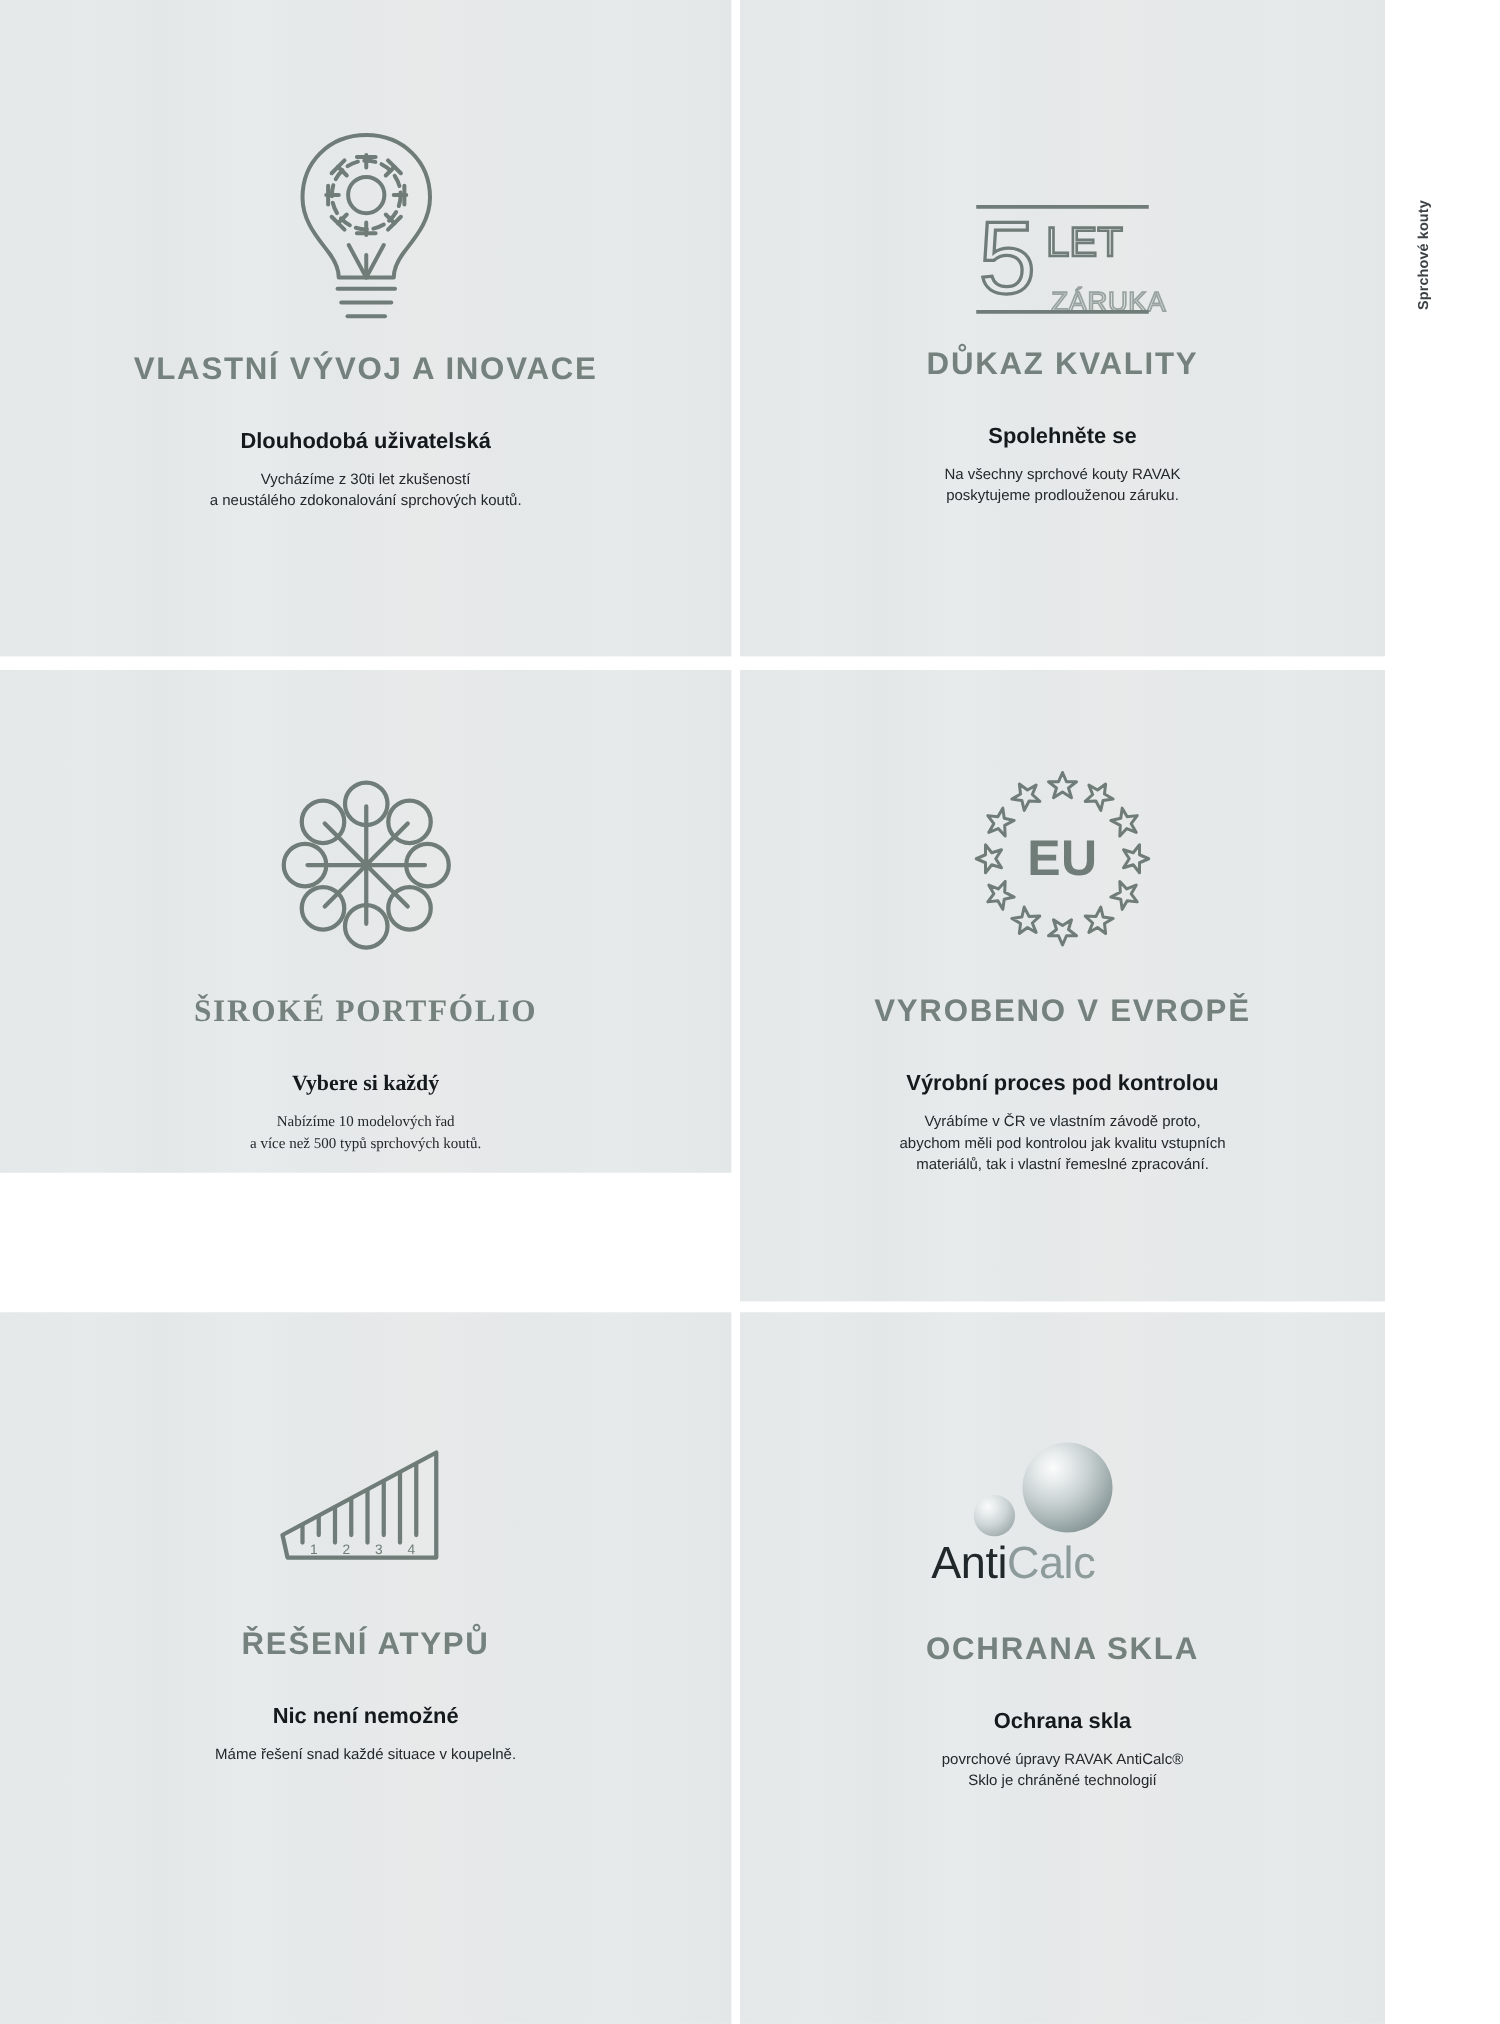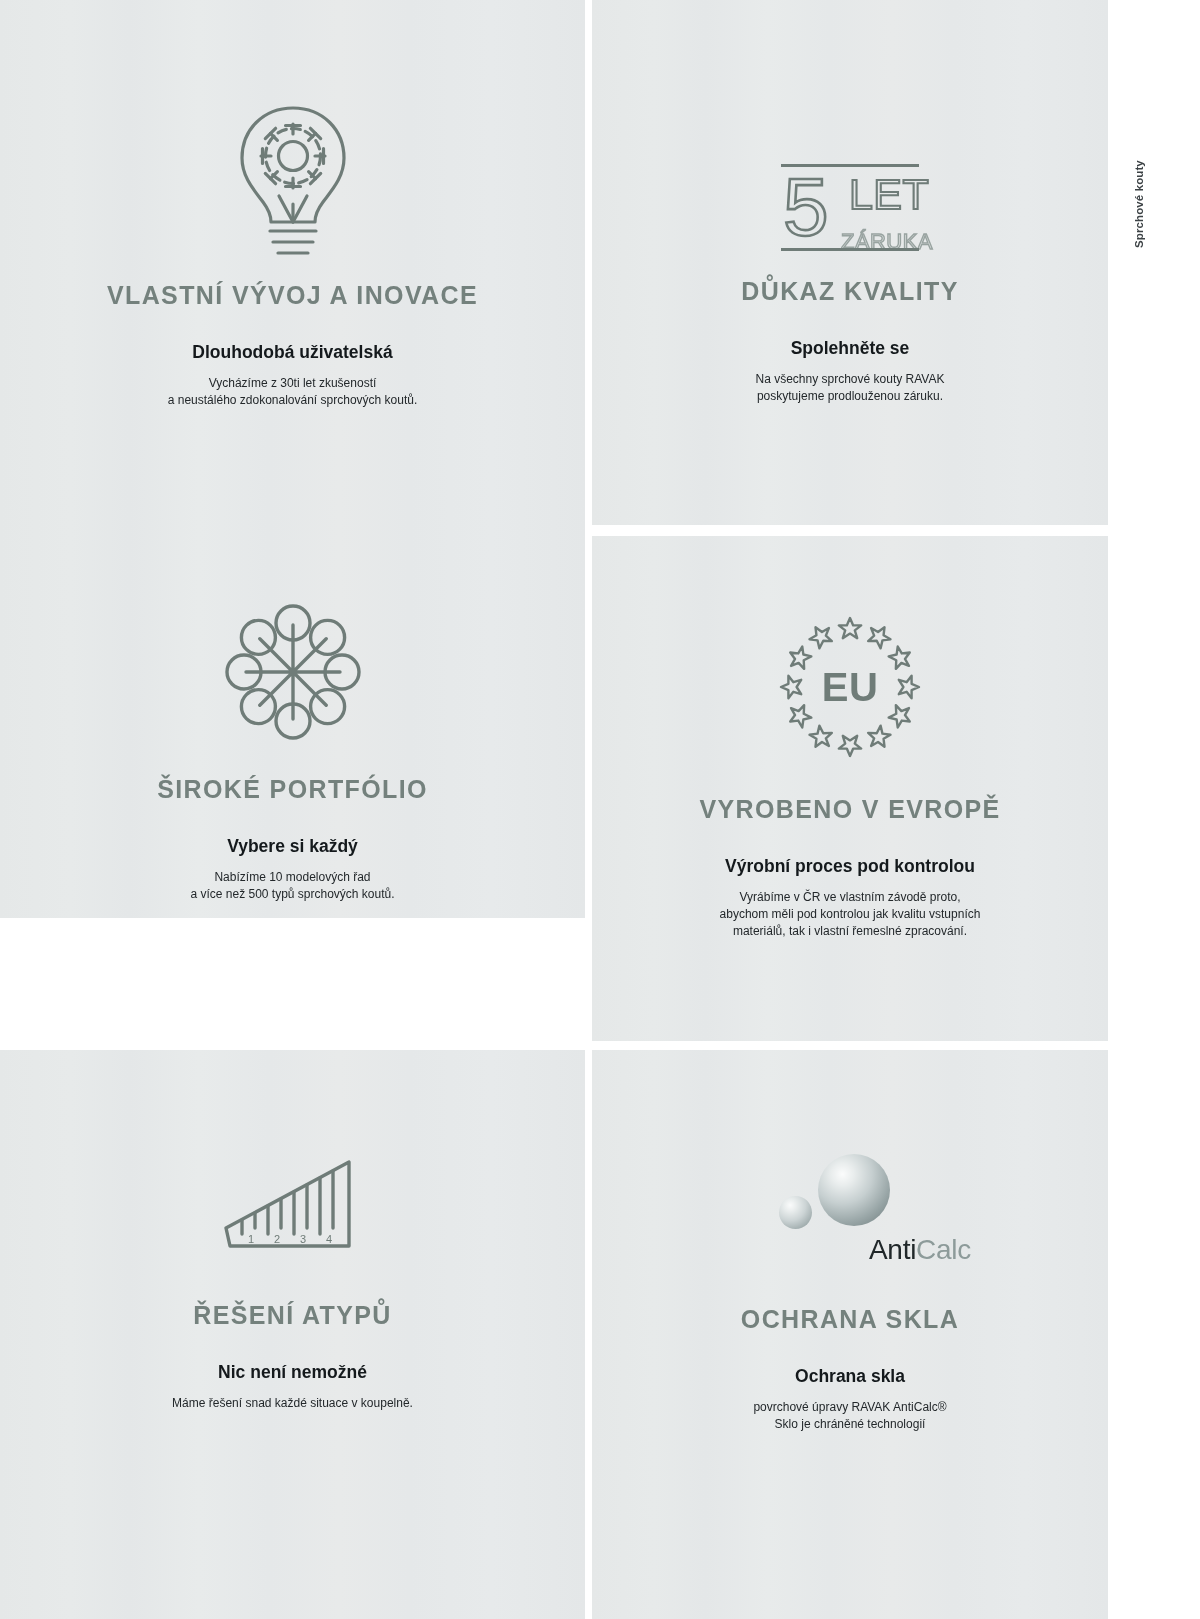--- a/index.html
+++ b/index.html
@@ -102,23 +102,23 @@
     top: 6px;
     font-size: 82px;
     line-height: 86px;
     font-weight: normal;
     color: transparent;
     -webkit-text-stroke: 2.6px #6f7c78;
     font-family: "Liberation Sans", sans-serif;
   }
   .lets-let {
     position: absolute;
-    left: 74px;
+    left: 62px;
     top: 16px;
-    font-size: 43px;
+    font-size: 33px;
     line-height: 40px;
     letter-spacing: 0.01em;
     font-weight: normal;
     color: transparent;
     -webkit-text-stroke: 2.1px #6f7c78;
   }
   .lets-zar {
     position: absolute;
     left: 66px;
     top: 72px;
@@ -151,25 +151,25 @@
     left: 34px;
     top: 42px;
     width: 33px;
     height: 33px;
     border-radius: 50%;
     background: radial-gradient(circle at 34% 28%,
         #fafbfb 0%, #eaeeee 18%, #ccd4d5 48%, #a4b0b1 76%, #8d9a9b 100%);
   }
   .ac-word {
     position: absolute;
-    left: 16px;
+    left: 0;
     top: 72px;
     width: 210px;
-    text-align: right;
-    font-size: 28px;
+    text-align: left;
+    font-size: 36px;
     line-height: 48px;
     letter-spacing: -0.01em;
     font-weight: normal;
   }
   .ac-anti { color: #21282a; }
   .ac-calc { color: #8d9b9a; }
 
   
   .eu-badge { position: relative; width: 150px; height: 150px; }
   .eu-text {
@@ -241,21 +241,21 @@
       <div style="height:31px;"></div>
       <div class="card-sub">Spolehněte se</div>
       <div style="height:11px;"></div>
       <div class="card-body">Na všechny sprchové kouty RAVAK</div>
       <div class="card-body">poskytujeme prodlouženou záruku.</div>
     </div>
   </div>
 
   <div class="side-label" style="left:1133px; top:248px;">Sprchové kouty</div>
 
-  <div class="panel" style="left:0px; top:516px; width:585px; height:402px;">
+  <div class="panel" style="left:0px; top:536px; width:585px; height:402px;font-family:Liberation Serif, serif;">
     <div class="panel-inner" style="top:86px;">
       <div class="icon-wrap" style="height:140px;">
         <svg width="140" height="140" viewBox="0 0 140 140" fill="none" stroke="#6f7c78" stroke-width="3.4" stroke-linecap="round">
           <g transform="translate(70,70)">
 
             <path d="M0 0 L 0 -47 M0 0 L 0 47 M0 0 L -47 0 M0 0 L 47 0
                      M0 0 L -33.2 -33.2 M0 0 L 33.2 33.2
                      M0 0 L 33.2 -33.2 M0 0 L -33.2 33.2"></path>
 
             <circle cx="0" cy="-49" r="17"></circle>

